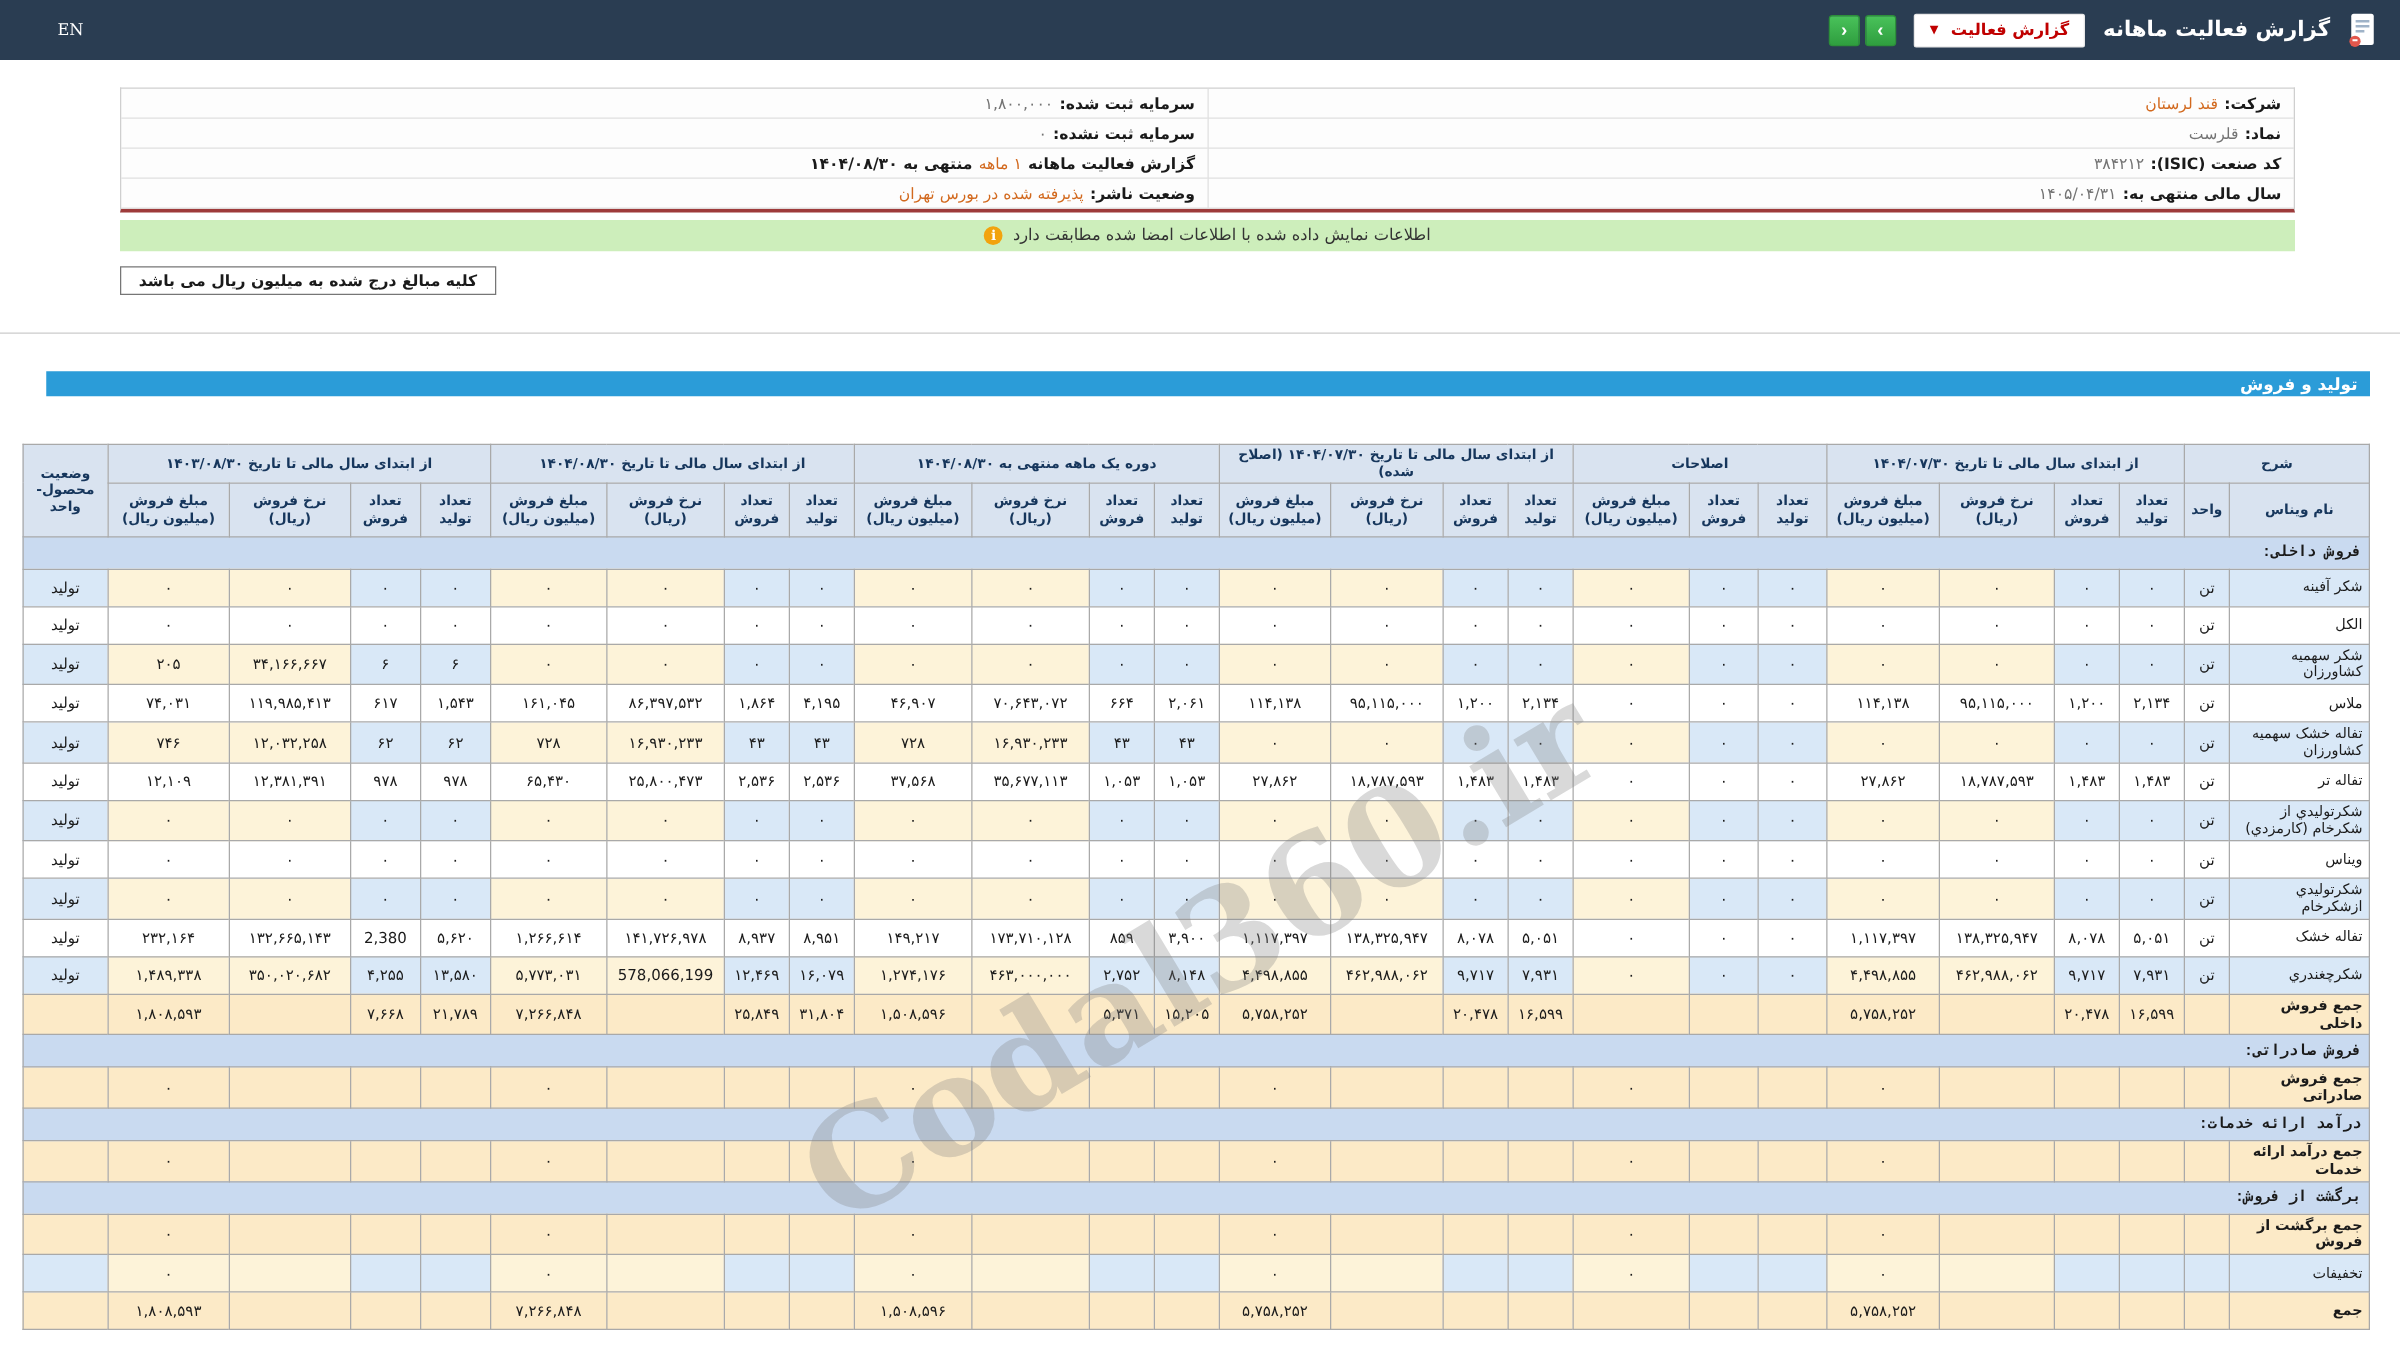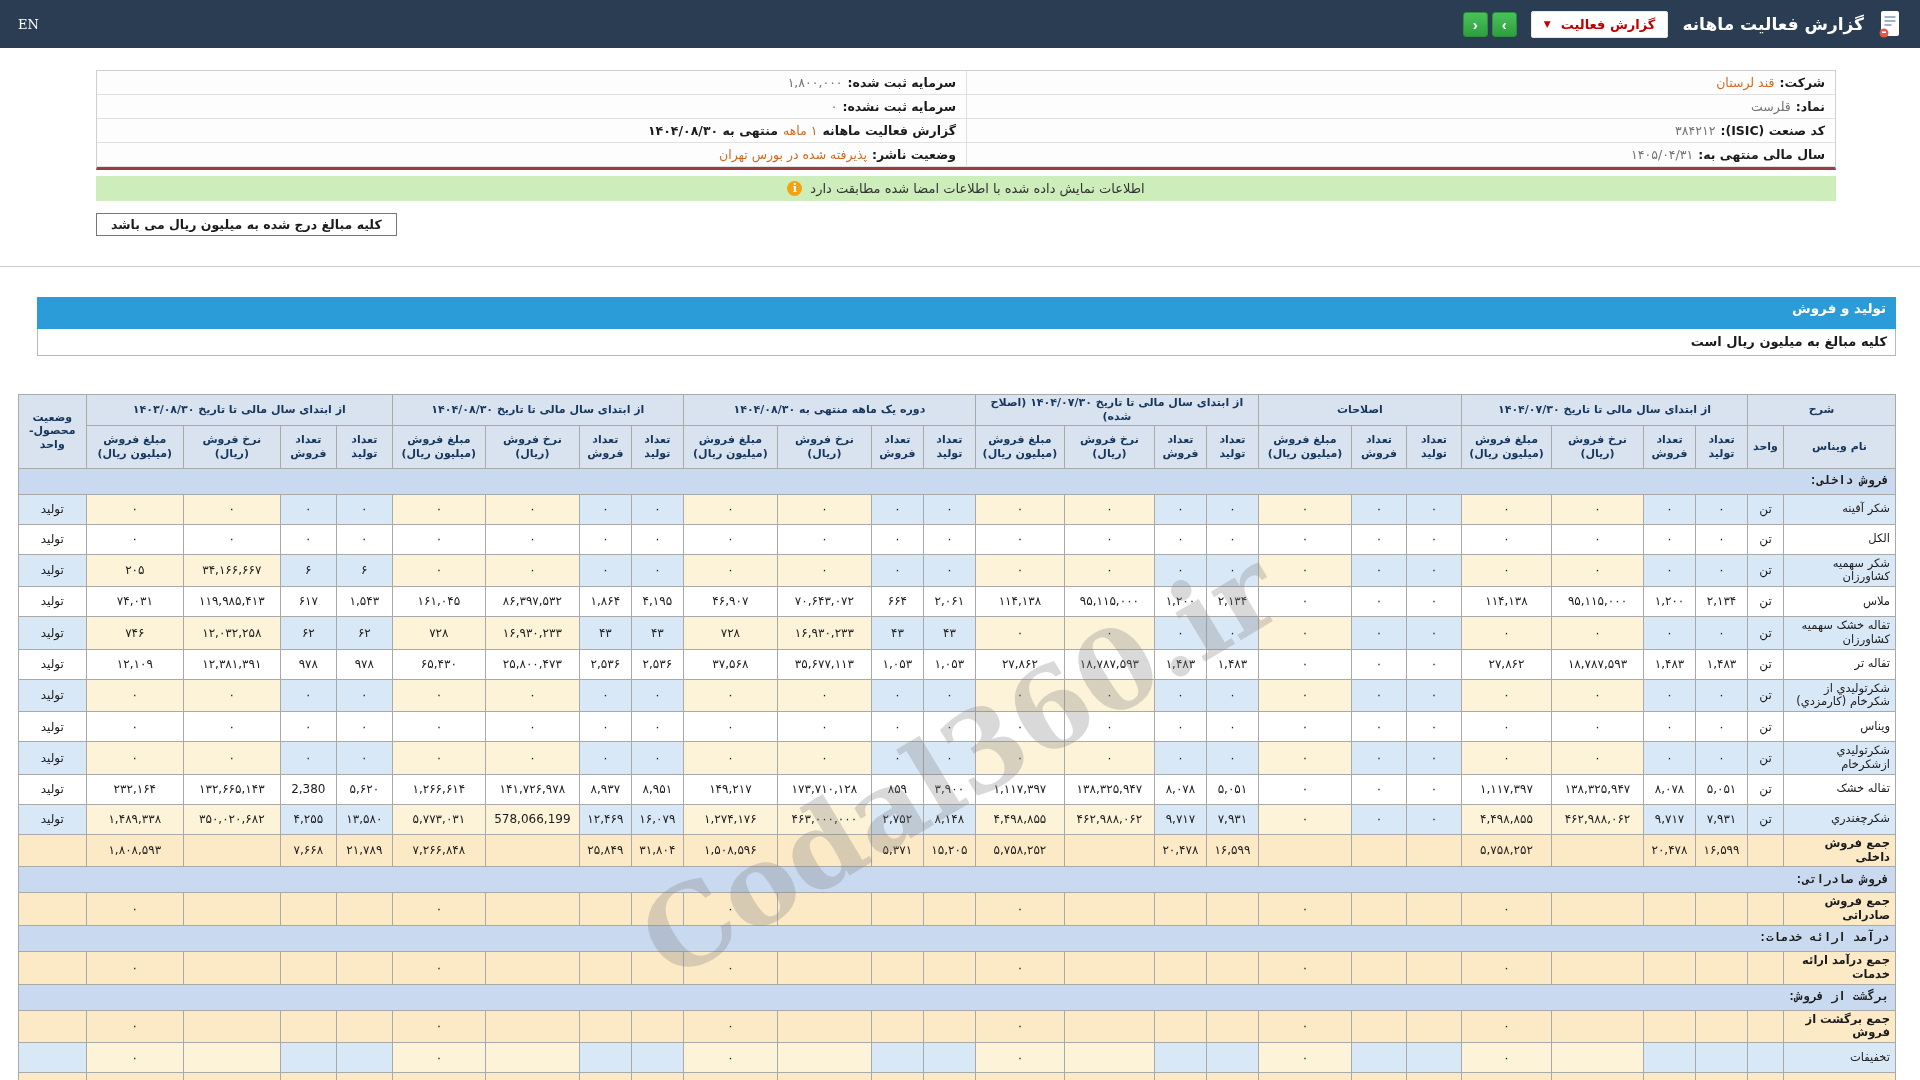--- a/index.html
+++ b/index.html
@@ -21,21 +21,21 @@
     cursor:pointer;border:1px solid #e8e8e8;
   }
   .rsel .caret{font-size:9px;color:#c00000;}
   .navs{display:flex;gap:4px;}
   .gbtn{
     width:25px;height:25px;border:1px solid #2c8f3a;border-radius:3px;
     background:linear-gradient(#49c25a,#2f9e3f);color:#fff;font-weight:bold;
     font-size:15px;line-height:23px;text-align:center;padding:0;cursor:pointer;
   }
   .sp{flex:1;}
-  .en{color:#fff;font-size:13px;text-decoration:none;cursor:pointer;font-family:"DejaVu Serif",serif;}
+  .en{color:#fff;font-size:13px;text-decoration:none;cursor:pointer;font-family:"DejaVu Serif",serif;margin-left:28px;}
   
   .info{
     margin:22px 84px 0 96px;border:1px solid #cfcfcf;border-bottom:3px solid #9e3b3b;
     display:grid;grid-template-columns:1fr 1fr;direction:rtl;background:#fdfdfd;
   }
   .icell{
     display:flex;align-items:center;gap:5px;height:23px;padding:0 10px;
     border-bottom:1px solid #e0e0e0;font-size:12.5px;
   }
   .icell.right{border-left:1px solid #e0e0e0;}
@@ -56,21 +56,21 @@
   
   .notewrap{margin:12px 84px 0 96px;}
   .notebox{
     display:inline-block;border:1px solid #767676;padding:3px 14px;
     font-weight:bold;font-size:12.5px;direction:rtl;color:#1a1a1a;background:#fff;
   }
   .divider{border:none;border-top:1px solid #cccccc;margin:30px 0 0 0;}
   
   .content{margin:30px 24px 0 37px;direction:rtl;}
   .secbar{
-    height:32px;background:#2b9cd8;color:#fff;font-weight:bold;font-size:13.5px;
+    height:20px;background:#2b9cd8;color:#fff;font-weight:bold;font-size:13.5px;
     line-height:22px;padding-right:10px;box-sizing:border-box;
   }
   .subtitle{
     border:1px solid #b7b7b7;border-top:none;height:26px;line-height:26px;
     font-weight:bold;font-size:13px;color:#1a1a1a;padding-right:8px;background:#fff;
   }
   .t{border-collapse:collapse;table-layout:fixed;width:100%;}
   .t1{margin-top:38px;}
   .t th{
     background:#d9e3f0;color:#16365c;font-size:11px;font-weight:bold;
@@ -169,21 +169,20 @@
 <div class="notewrap">
   <div class="notebox">کلیه مبالغ درج شده به میلیون ریال می باشد</div>
 </div>
 
 <hr class="divider">
 
 <div class="content" dir="rtl">
   <div class="secbar">
     <span>تولید و فروش</span>
   </div>
-  <div class="subtitle">کلیه مبالغ به میلیون ریال است</div>
 
   <table class="t t1" dir="rtl">
     <colgroup>
       <col style="width:112px">
         <col style="width:36px">
       <col style="width:52px">
         <col style="width:52px">
         <col style="width:92px">
         <col style="width:90px">
       <col style="width:55px">

